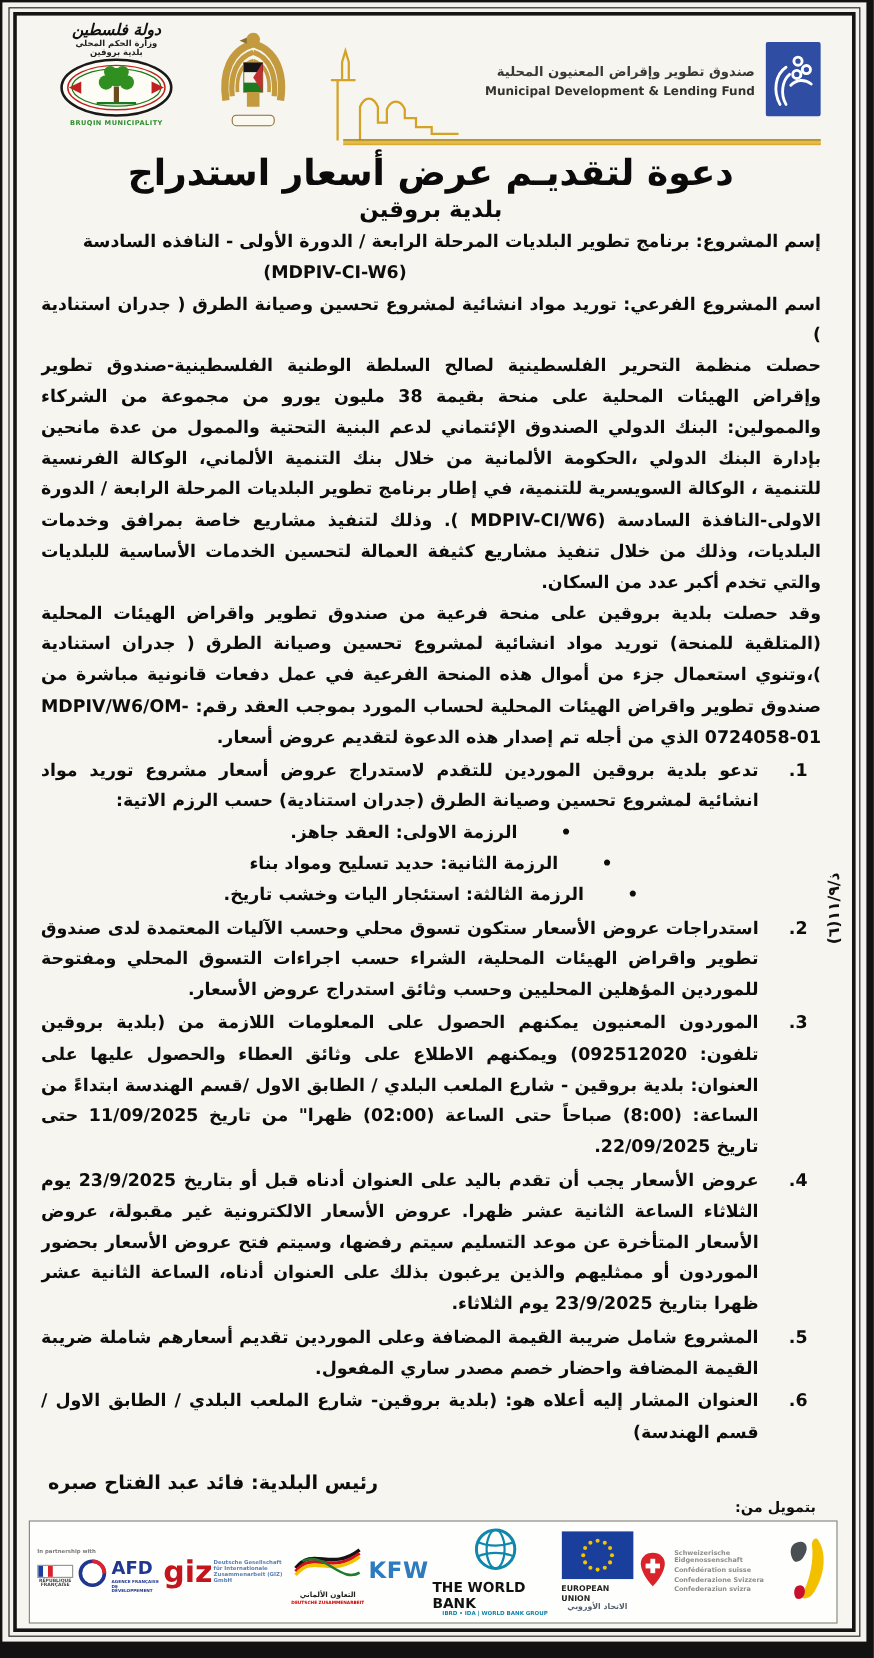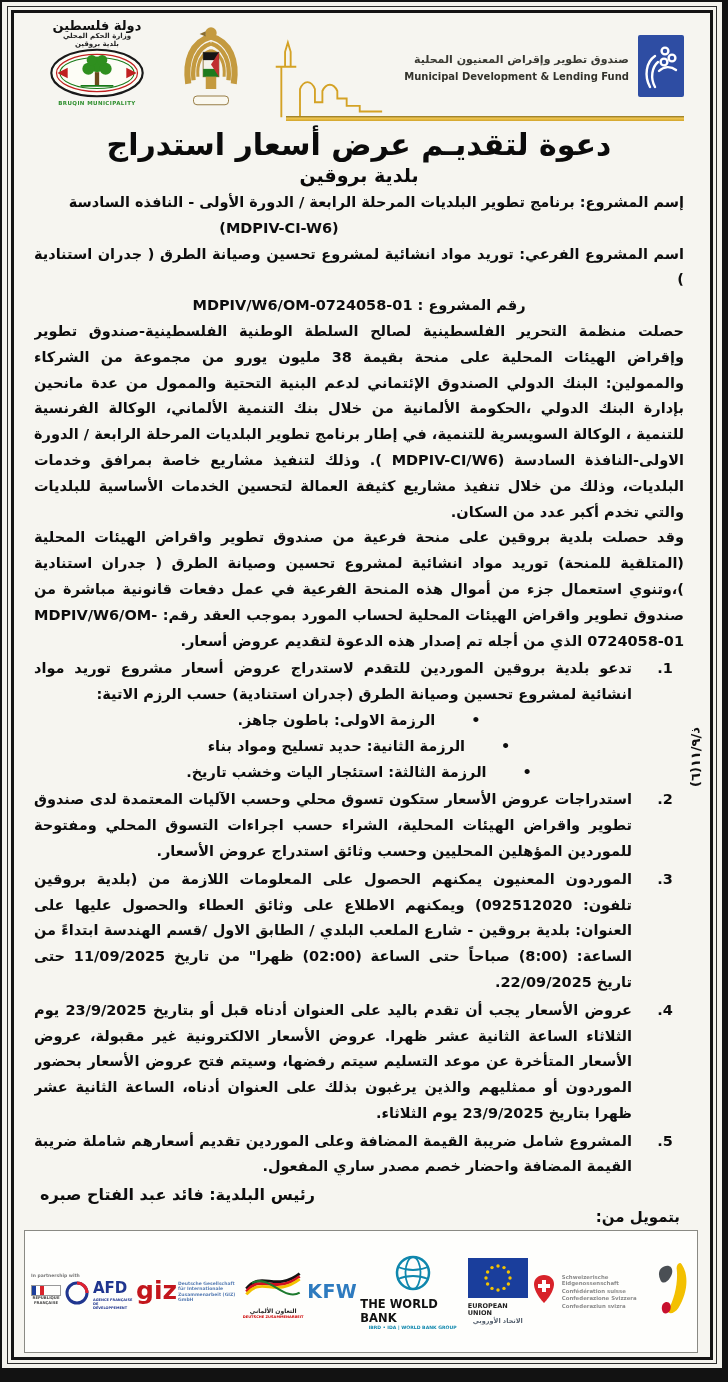--- a/index.html
+++ b/index.html
@@ -5,21 +5,21 @@
   html,body{margin:0;padding:0;width:728px;height:1382px;overflow:hidden;
     background:#121212;font-family:"DejaVu Sans",sans-serif;}
   .page{position:absolute;top:2px;left:2px;width:720px;height:1366px;background:#f3f2ec;padding:4px 5px;box-sizing:border-box;}
   .sheet{border:1px solid #2b2b2b;height:100%;box-sizing:border-box;padding:3px;background:#f3f2ec;}
   .sheet-inner{position:relative;border:3px solid #141414;height:100%;box-sizing:border-box;
     padding:6px 26px 4px 20px;background:#f6f5f0;display:flex;flex-direction:column;overflow:hidden;}
 
   
   .hdr{display:flex;align-items:flex-start;height:97px;flex:none;}
   .muni{width:126px;text-align:center;line-height:1.08;flex:none;}
-  .muni .l1{font-size:13px;font-weight:bold;color:#101010;}
+  .muni .l1{font-size:13px;font-weight:bold;color:#101010;font-style:italic;}
   .muni .l2{font-size:7px;font-weight:bold;color:#222;}
   .muni .l3{font-size:7px;font-weight:bold;color:#222;}
   .muni .l4{font-size:5.5px;font-weight:bold;color:#2f8f2f;letter-spacing:.4px;}
   .eagle{margin-left:16px;margin-top:4px;flex:none;}
   .skyline{align-self:flex-end;margin-left:26px;margin-bottom:-7px;flex:none;}
   .mdlf{margin-left:auto;display:flex;align-items:center;gap:9px;margin-top:16px;}
   .mdlf-text{text-align:right;line-height:1.5;}
   .mdlf-ar{font-size:11px;font-weight:bold;color:#3a3a33;}
   .mdlf-en{font-size:10px;font-weight:bold;color:#33332c;}
   .goldline{flex:none;height:5px;margin:0 0 2px 252px;
@@ -34,25 +34,25 @@
     flex:1 1 auto;min-height:0;overflow:hidden;}
   .par{text-align:justify;margin:0;}
   .center{text-align:center;margin:0;}
   .shiftl{transform:translateX(-80px);}
   .items{margin-top:2px;}
   .li{display:flex;gap:14px;margin-top:2px;}
   .li-num{flex:0 0 38px;direction:ltr;text-align:center;}
   .li-text{flex:1;text-align:justify;}
   .bullet-row{display:flex;justify-content:center;gap:36px;}
   .sig{direction:rtl;text-align:left;font-size:16px;font-weight:bold;margin:2px 0 0 6px;flex:none;color:#0d0d0d;}
-  .funded{direction:rtl;text-align:right;font-size:15px;font-weight:bold;margin:4px 4px 4px 0;flex:none;color:#0d0d0d;}
+  .funded{direction:rtl;text-align:right;font-size:12px;font-weight:bold;margin:4px 4px 4px 0;flex:none;color:#0d0d0d;}
 
   
   .logos{flex:none;direction:ltr;background:#fefefc;border:1px solid #8a8a84;
-    height:123px;display:flex;align-items:center;justify-content:flex-start;
+    height:86px;display:flex;align-items:center;justify-content:flex-start;
     padding:2px 6px;gap:3px;margin:0 -14px 0 -10px;box-sizing:border-box;}
   .lg{display:flex;flex-direction:column;align-items:center;justify-content:center;line-height:1.15;}
   .tiny{font-size:4.5px;color:#7a7a7a;font-weight:bold;}
   .afd-wrap{align-items:flex-start;}
   .afd-row{display:flex;align-items:center;gap:3px;margin-top:2px;}
   .fr-flag{display:flex;border:.5px solid #999;}
   .fr-flag i{display:block;width:4px;height:9px;}
   .afd-name{font-size:15px;font-weight:800;color:#20368f;}
   .afd-sub{font-size:3.5px;color:#20368f;font-weight:bold;width:40px;}
   .rep-fr{font-size:3.8px;color:#444;font-weight:bold;width:30px;text-align:center;}
@@ -160,33 +160,32 @@
     </div>
     <div class="goldline"></div>
 
     <div class="title">دعوة لتقديـم عرض أسعار استدراج</div>
     <div class="subtitle">بلدية بروقين</div>
 
     <div class="doc">
       <p class="par">إسم المشروع: برنامج تطوير البلديات المرحلة الرابعة / الدورة الأولى - النافذه السادسة</p>
       <p class="center shiftl">(MDPIV-CI-W6)</p>
       <p class="par">اسم المشروع الفرعي: توريد مواد انشائية لمشروع تحسين وصيانة الطرق ( جدران استنادية )</p>
-      <p class="center">رقم المشروع : MDPIV/W6/OM-0724058-01</p>
       <p class="par">حصلت منظمة التحرير الفلسطينية لصالح السلطة الوطنية الفلسطينية-صندوق تطوير وإقراض الهيئات المحلية على منحة بقيمة 38 مليون يورو من مجموعة من الشركاء والممولين: البنك الدولي الصندوق الإئتماني لدعم البنية التحتية والممول من عدة مانحين بإدارة البنك الدولي ،الحكومة الألمانية من خلال بنك التنمية الألماني، الوكالة الفرنسية للتنمية ، الوكالة السويسرية للتنمية، في إطار برنامج تطوير البلديات المرحلة الرابعة / الدورة الاولى-النافذة السادسة (MDPIV-CI/W6 ). وذلك لتنفيذ مشاريع خاصة بمرافق وخدمات البلديات، وذلك من خلال تنفيذ مشاريع كثيفة العمالة لتحسين الخدمات الأساسية للبلديات والتي تخدم أكبر عدد من السكان.</p>
       <p class="par">وقد حصلت بلدية بروقين على منحة فرعية من صندوق تطوير واقراض الهيئات المحلية (المتلقية للمنحة) توريد مواد انشائية لمشروع تحسين وصيانة الطرق ( جدران استنادية )،وتنوي استعمال جزء من أموال هذه المنحة الفرعية في عمل دفعات قانونية مباشرة من صندوق تطوير واقراض الهيئات المحلية لحساب المورد بموجب العقد رقم: MDPIV/W6/OM-0724058-01 الذي من أجله تم إصدار هذه الدعوة لتقديم عروض أسعار.</p>
 
       <div class="items">
 
         <div class="li">
           <span class="li-num">.1</span>
           <span class="li-text">تدعو بلدية بروقين الموردين للتقدم لاستدراج عروض أسعار مشروع توريد مواد انشائية لمشروع تحسين وصيانة الطرق (جدران استنادية) حسب الرزم الاتية:</span>
         </div>
         <div class="bullet-row">
           <span>•</span>
-          <span>الرزمة الاولى: باطون جاهز.</span>
+          <span>الرزمة الاولى: العقد جاهز.</span>
         </div>
         <div class="bullet-row">
           <span>•</span>
           <span>الرزمة الثانية: حديد تسليح ومواد بناء</span>
         </div>
         <div class="bullet-row">
           <span>•</span>
           <span>الرزمة الثالثة: استئجار اليات وخشب تاريخ.</span>
         </div>
 

